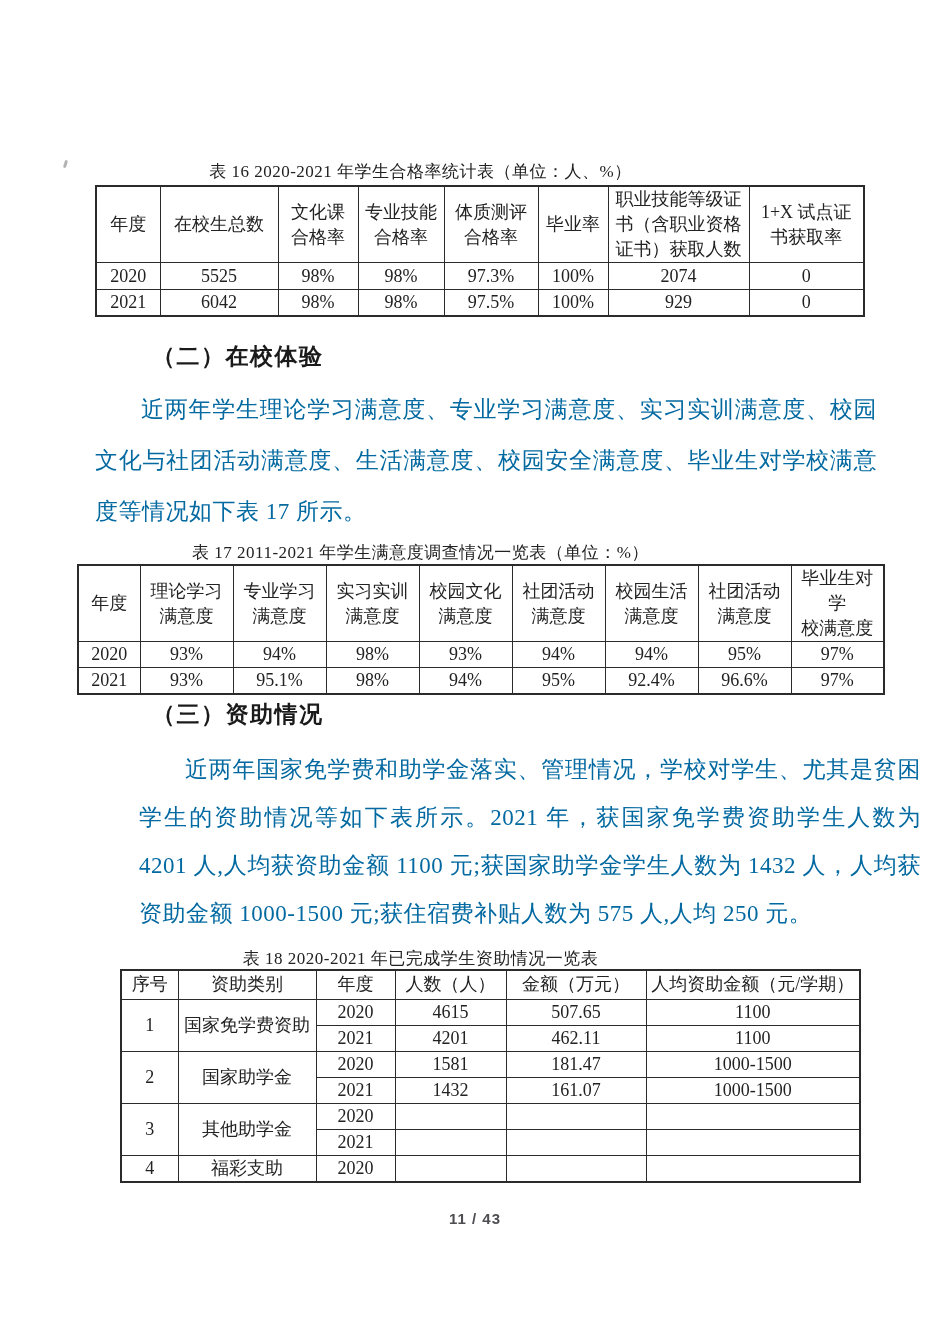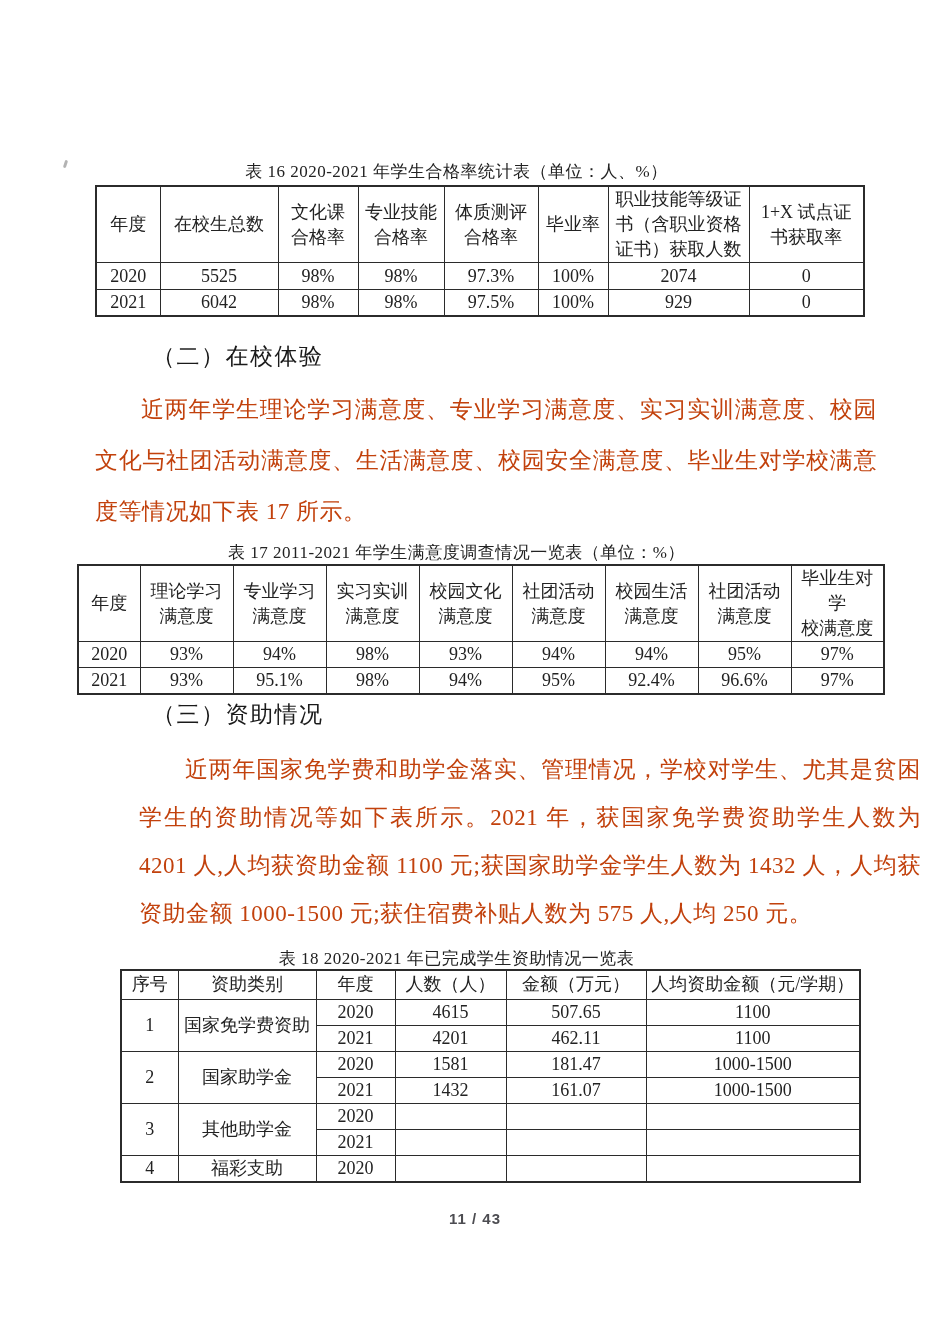--- a/index.html
+++ b/index.html
@@ -4,39 +4,39 @@
 <style>
   * { margin:0; padding:0; box-sizing:border-box; }
   html,body { background:#ffffff; }
   body {
     width:950px; height:1344px; position:relative;
     font-family:"Liberation Serif","DejaVu Serif",serif;
     color:#1f1f1f;
   }
   .tbl-title {
     position:absolute; left:0; width:841px; text-align:center;
-    font-size:17px; letter-spacing:0.5px; color:#222;margin-left:36px;
+    font-size:17px; letter-spacing:0.5px; color:#222;
   }
   table.tbl {
     position:absolute; border-collapse:collapse; table-layout:fixed;
     border:2px solid #2b2b2b; background:#fff;
   }
   .tbl th, .tbl td {
     border:1px solid #2b2b2b; text-align:center; vertical-align:middle;
     font-weight:normal; font-size:18px; line-height:25px;
     white-space:pre-line; padding:0 2px; overflow:hidden; color:#222;
   }
   .year-b { font-weight:bold; }
   .sec-heading {
-    position:absolute; font-size:23px; font-weight:normal;
+    position:absolute; font-size:23px; font-weight:bold;
     letter-spacing:1.5px; color:#1a1a1a;
   }
   .para {
     position:absolute; left:95px; width:782px; font-size:23px;
-    color:#c2410c; text-align:justify; text-indent:2em;
+    color:#0369a1; text-align:justify; text-indent:2em;
     letter-spacing:0.5px;
   }
   .para1 { line-height:51px; }
   .para2 { line-height:48px;margin-left:44px; }
   .footer {
     position:absolute; top:1210px; left:0; width:950px; text-align:center;
     font-family:"Liberation Sans","DejaVu Sans",sans-serif;
     font-size:15px; font-weight:bold; color:#4d4d52; letter-spacing:1px;
   }
   .speck {

